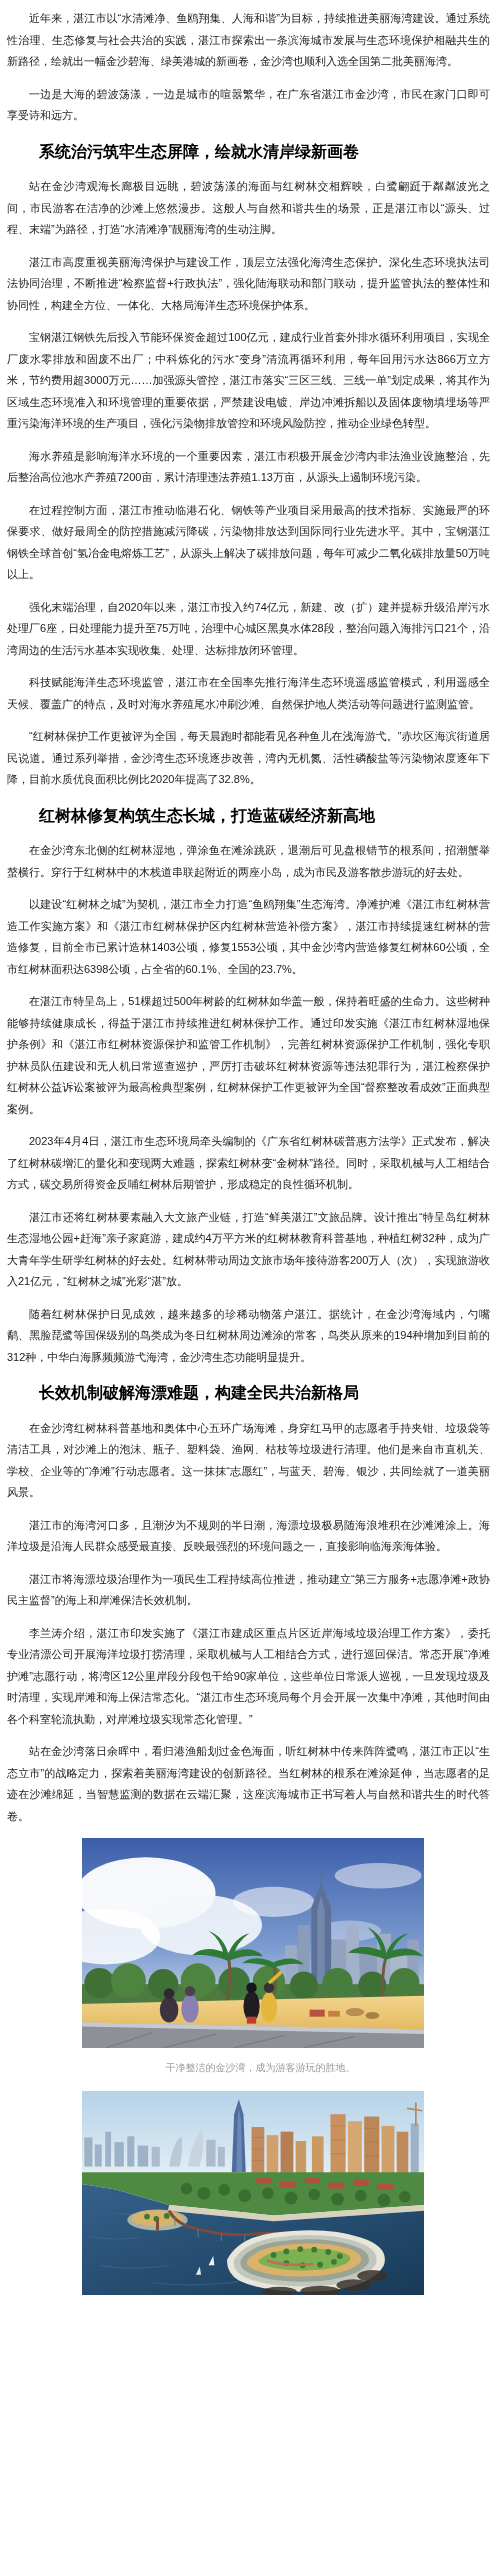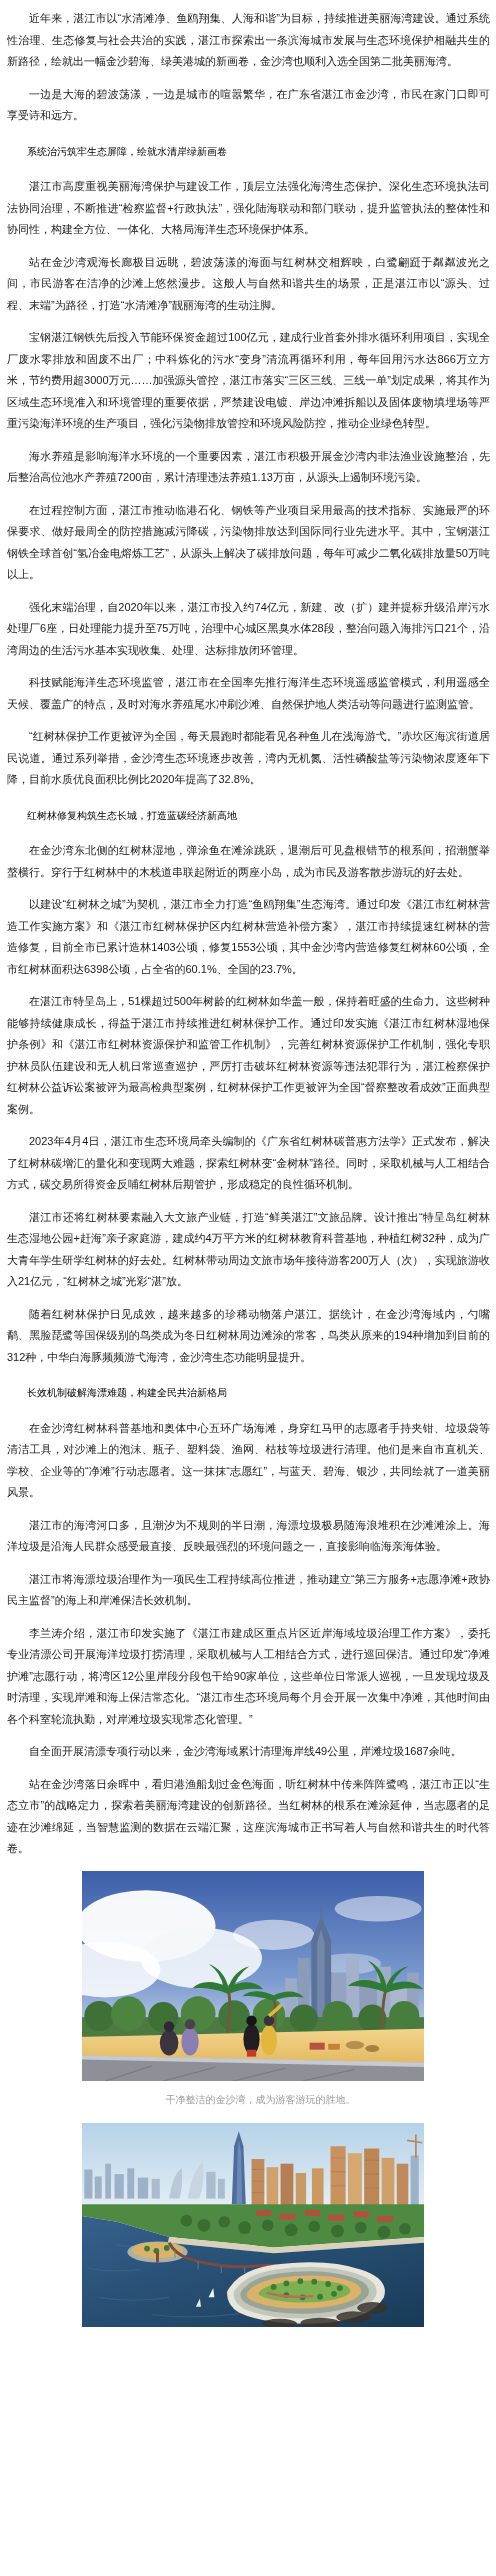--- a/index.html
+++ b/index.html
@@ -1,55 +1,54 @@
 <!DOCTYPE html>
 <html lang="zh" style="font-size:9.3px"><head>
 <meta charset="utf-8">
 <style>
   html,body{margin:0;padding:0;background:#ffffff;}
   body{width:497px;font-family:"Liberation Sans","DejaVu Sans",sans-serif;color:#1a1a1a;}
   .article{padding:1.2px 7px 0 7px;font-size:11px;line-height:21.5px;text-align:justify;word-break:break-all;}
   .para{margin:11px 0;text-indent:2em;}
   .para:first-child{margin-top:7px;}
-  .section-heading{font-size:10px;font-weight:400;margin:14px 0;text-indent:2em;color:#000;}
+  .section-heading{font-size:16px;font-weight:700;margin:14px 0;text-indent:2em;color:#000;}
   figure{margin:0;padding:0;}
   .photo-wrap{margin:10.4px 0 0 75px;width:342px;}
   .photo1{width:342px;height:210px;display:block;}
   .photo2{width:342px;height:204px;display:block;}
   .photo-caption{font-size:10px;line-height:14px;color:#9b9b9b;margin:12.8px 0 15.7px 24px;text-align:center;text-indent:0;}
 </style>
 </head>
 <body>
 
 <div class="article">
 
   <p class="para">近年来，湛江市以“水清滩净、鱼鸥翔集、人海和谐”为目标，持续推进美丽海湾建设。通过系统性治理、生态修复与社会共治的实践，湛江市探索出一条滨海城市发展与生态环境保护相融共生的新路径，绘就出一幅金沙碧海、绿美港城的新画卷，金沙湾也顺利入选全国第二批美丽海湾。</p>
   <p class="para">一边是大海的碧波荡漾，一边是城市的喧嚣繁华，在广东省湛江市金沙湾，市民在家门口即可享受诗和远方。</p>
   <h2 class="section-heading">系统治污筑牢生态屏障，绘就水清岸绿新画卷</h2>
+  <p class="para">站在金沙湾观海长廊极目远眺，碧波荡漾的海面与红树林交相辉映，白鹭翩跹于粼粼波光之间，市民游客在洁净的沙滩上悠然漫步。这般人与自然和谐共生的场景，正是湛江市以“源头、过程、末端”为路径，打造“水清滩净”靓丽海湾的生动注脚。</p>
   <p class="para">湛江市高度重视美丽海湾保护与建设工作，顶层立法强化海湾生态保护。深化生态环境执法司法协同治理，不断推进“检察监督+行政执法”，强化陆海联动和部门联动，提升监管执法的整体性和协同性，构建全方位、一体化、大格局海洋生态环境保护体系。</p>
-  <p class="para">站在金沙湾观海长廊极目远眺，碧波荡漾的海面与红树林交相辉映，白鹭翩跹于粼粼波光之间，市民游客在洁净的沙滩上悠然漫步。这般人与自然和谐共生的场景，正是湛江市以“源头、过程、末端”为路径，打造“水清滩净”靓丽海湾的生动注脚。</p>
   <p class="para">宝钢湛江钢铁先后投入节能环保资金超过100亿元，建成行业首套外排水循环利用项目，实现全厂废水零排放和固废不出厂；中科炼化的污水“变身”清流再循环利用，每年回用污水达866万立方米，节约费用超3000万元……加强源头管控，湛江市落实“三区三线、三线一单”划定成果，将其作为区域生态环境准入和环境管理的重要依据，严禁建设电镀、岸边冲滩拆船以及固体废物填埋场等严重污染海洋环境的生产项目，强化污染物排放管控和环境风险防控，推动企业绿色转型。</p>
   <p class="para">海水养殖是影响海洋水环境的一个重要因素，湛江市积极开展金沙湾内非法渔业设施整治，先后整治高位池水产养殖7200亩，累计清理违法养殖1.13万亩，从源头上遏制环境污染。</p>
   <p class="para">在过程控制方面，湛江市推动临港石化、钢铁等产业项目采用最高的技术指标、实施最严的环保要求、做好最周全的防控措施减污降碳，污染物排放达到国际同行业先进水平。其中，宝钢湛江钢铁全球首创“氢冶金电熔炼工艺”，从源头上解决了碳排放问题，每年可减少二氧化碳排放量50万吨以上。</p>
   <p class="para">强化末端治理，自2020年以来，湛江市投入约74亿元，新建、改（扩）建并提标升级沿岸污水处理厂6座，日处理能力提升至75万吨，治理中心城区黑臭水体28段，整治问题入海排污口21个，沿湾周边的生活污水基本实现收集、处理、达标排放闭环管理。</p>
   <p class="para">科技赋能海洋生态环境监管，湛江市在全国率先推行海洋生态环境遥感监管模式，利用遥感全天候、覆盖广的特点，及时对海水养殖尾水冲刷沙滩、自然保护地人类活动等问题进行监测监管。</p>
   <p class="para">“红树林保护工作更被评为全国，每天晨跑时都能看见各种鱼儿在浅海游弋。”赤坎区海滨街道居民说道。通过系列举措，金沙湾生态环境逐步改善，湾内无机氮、活性磷酸盐等污染物浓度逐年下降，目前水质优良面积比例比2020年提高了32.8%。</p>
   <h2 class="section-heading">红树林修复构筑生态长城，打造蓝碳经济新高地</h2>
   <p class="para">在金沙湾东北侧的红树林湿地，弹涂鱼在滩涂跳跃，退潮后可见盘根错节的根系间，招潮蟹举螯横行。穿行于红树林中的木栈道串联起附近的两座小岛，成为市民及游客散步游玩的好去处。</p>
-  <p class="para">以建设“红树林之城”为契机，湛江市全力打造“鱼鸥翔集”生态海湾。通过印发《湛江市红树林营造工作实施方案》和《湛江市红树林保护区内红树林营造补偿方案》，湛江市持续提速红树林的营造修复，目前全市已累计造林1403公顷，修复1553公顷，其中金沙湾内营造修复红树林60公顷，全市红树林面积达6398公顷，占全省的60.1%、全国的23.7%。</p>
+  <p class="para">以建设“红树林之城”为契机，湛江市全力打造“鱼鸥翔集”生态海湾。净滩护滩《湛江市红树林营造工作实施方案》和《湛江市红树林保护区内红树林营造补偿方案》，湛江市持续提速红树林的营造修复，目前全市已累计造林1403公顷，修复1553公顷，其中金沙湾内营造修复红树林60公顷，全市红树林面积达6398公顷，占全省的60.1%、全国的23.7%。</p>
   <p class="para">在湛江市特呈岛上，51棵超过500年树龄的红树林如华盖一般，保持着旺盛的生命力。这些树种能够持续健康成长，得益于湛江市持续推进红树林保护工作。通过印发实施《湛江市红树林湿地保护条例》和《湛江市红树林资源保护和监管工作机制》，完善红树林资源保护工作机制，强化专职护林员队伍建设和无人机日常巡查巡护，严厉打击破坏红树林资源等违法犯罪行为，湛江检察保护红树林公益诉讼案被评为最高检典型案例，红树林保护工作更被评为全国“督察整改看成效”正面典型案例。</p>
   <p class="para">2023年4月4日，湛江市生态环境局牵头编制的《广东省红树林碳普惠方法学》正式发布，解决了红树林碳增汇的量化和变现两大难题，探索红树林变“金树林”路径。同时，采取机械与人工相结合方式，碳交易所得资金反哺红树林后期管护，形成稳定的良性循环机制。</p>
   <p class="para">湛江市还将红树林要素融入大文旅产业链，打造“鲜美湛江”文旅品牌。设计推出“特呈岛红树林生态湿地公园+赶海”亲子家庭游，建成约4万平方米的红树林教育科普基地，种植红树32种，成为广大青年学生研学红树林的好去处。红树林带动周边文旅市场年接待游客200万人（次），实现旅游收入21亿元，“红树林之城”光彩“湛”放。</p>
   <p class="para">随着红树林保护日见成效，越来越多的珍稀动物落户湛江。据统计，在金沙湾海域内，勺嘴鹬、黑脸琵鹭等国保级别的鸟类成为冬日红树林周边滩涂的常客，鸟类从原来的194种增加到目前的312种，中华白海豚频频游弋海湾，金沙湾生态功能明显提升。</p>
   <h2 class="section-heading">长效机制破解海漂难题，构建全民共治新格局</h2>
   <p class="para">在金沙湾红树林科普基地和奥体中心五环广场海滩，身穿红马甲的志愿者手持夹钳、垃圾袋等清洁工具，对沙滩上的泡沫、瓶子、塑料袋、渔网、枯枝等垃圾进行清理。他们是来自市直机关、学校、企业等的“净滩”行动志愿者。这一抹抹“志愿红”，与蓝天、碧海、银沙，共同绘就了一道美丽风景。</p>
   <p class="para">湛江市的海湾河口多，且潮汐为不规则的半日潮，海漂垃圾极易随海浪堆积在沙滩滩涂上。海洋垃圾是沿海人民群众感受最直接、反映最强烈的环境问题之一，直接影响临海亲海体验。</p>
   <p class="para">湛江市将海漂垃圾治理作为一项民生工程持续高位推进，推动建立“第三方服务+志愿净滩+政协民主监督”的海上和岸滩保洁长效机制。</p>
-  <p class="para">李兰涛介绍，湛江市印发实施了《湛江市建成区重点片区近岸海域垃圾治理工作方案》，委托专业清漂公司开展海洋垃圾打捞清理，采取机械与人工相结合方式，进行巡回保洁。通过印发“净滩护滩”志愿行动，将湾区12公里岸段分段包干给90家单位，这些单位日常派人巡视，一旦发现垃圾及时清理，实现岸滩和海上保洁常态化。“湛江市生态环境局每个月会开展一次集中净滩，其他时间由各个科室轮流执勤，对岸滩垃圾实现常态化管理。”</p>
-  <p class="para">自全面开展清漂专项行动以来，金沙湾海域累计清理海岸线49公里，岸滩垃圾1687余吨。</p>
+  <p class="para">李兰涛介绍，湛江市印发实施了《湛江市建成区重点片区近岸海域垃圾治理工作方案》，委托专业清漂公司开展海洋垃圾打捞清理，采取机械与人工相结合方式，进行巡回保洁。常态开展“净滩护滩”志愿行动，将湾区12公里岸段分段包干给90家单位，这些单位日常派人巡视，一旦发现垃圾及时清理，实现岸滩和海上保洁常态化。“湛江市生态环境局每个月会开展一次集中净滩，其他时间由各个科室轮流执勤，对岸滩垃圾实现常态化管理。”</p>
   <p class="para">站在金沙湾落日余晖中，看归港渔船划过金色海面，听红树林中传来阵阵鹭鸣，湛江市正以“生态立市”的战略定力，探索着美丽海湾建设的创新路径。当红树林的根系在滩涂延伸，当志愿者的足迹在沙滩绵延，当智慧监测的数据在云端汇聚，这座滨海城市正书写着人与自然和谐共生的时代答卷。</p>
 
   <figure>
     <div class="photo-wrap">
       <svg class="photo1" viewBox="0 0 589 362" preserveAspectRatio="none">
         <defs>
           <linearGradient id="sky1" x1="0" y1="0" x2="0" y2="1">
             <stop offset="0" stop-color="#3c5ea9"></stop>
               <stop offset="0.7" stop-color="#7c9bd0"></stop>
               <stop offset="1" stop-color="#b9c9e4"></stop>

